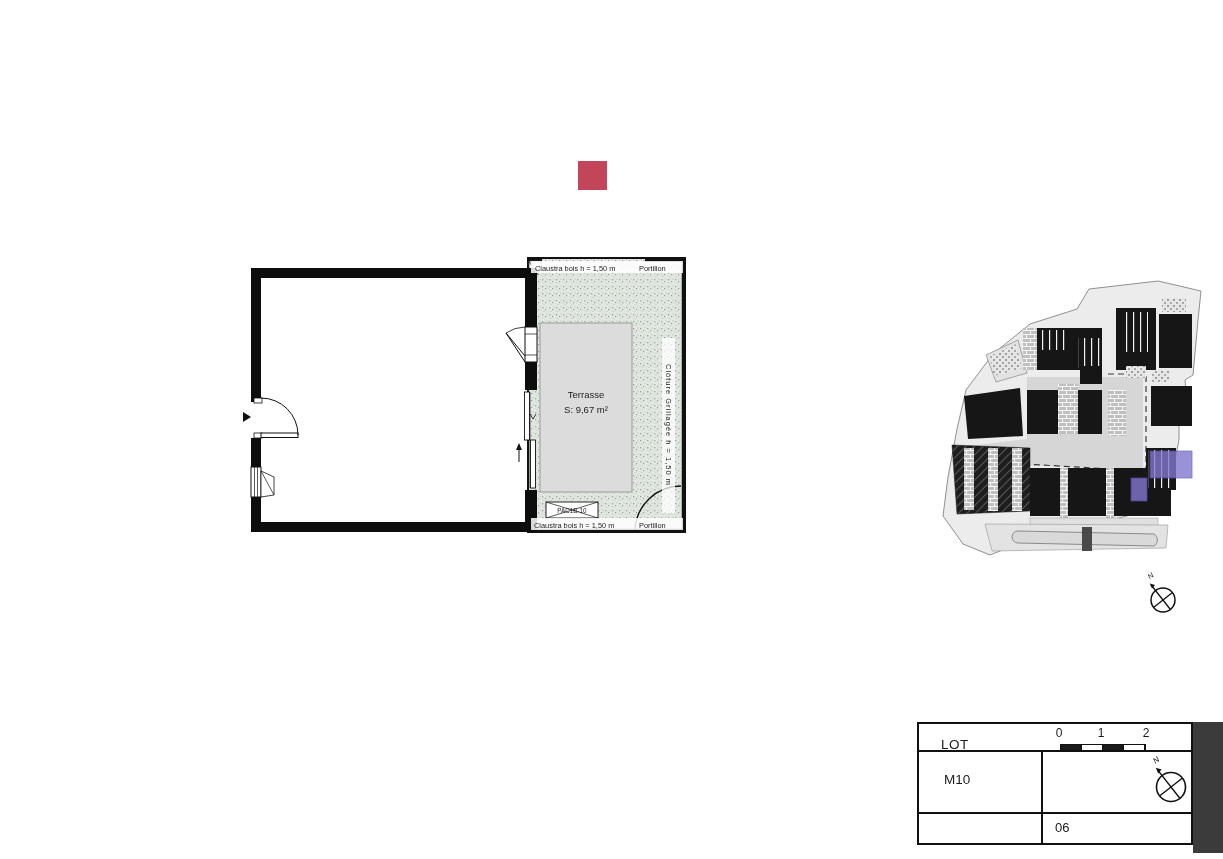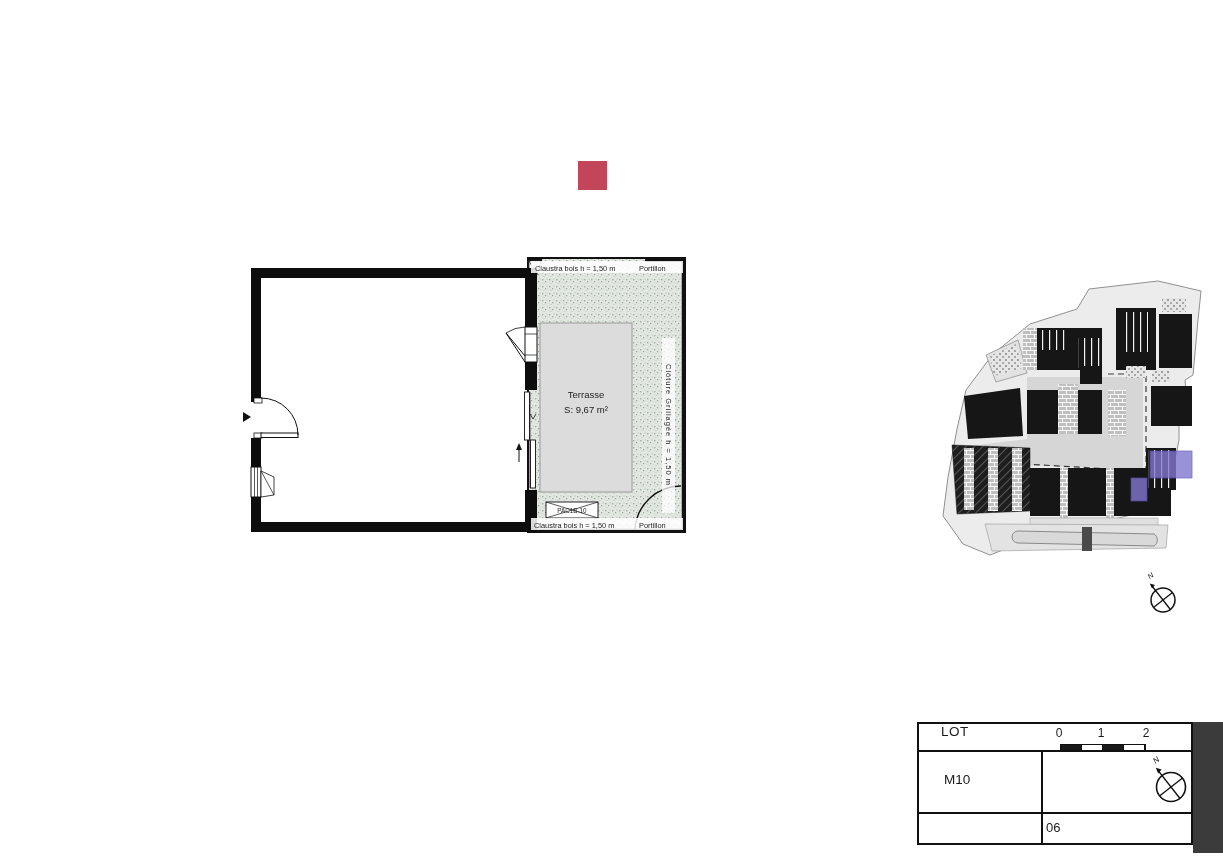--- a/index.html
+++ b/index.html
@@ -7,23 +7,23 @@
   .abs{position:absolute;}
   svg text{font-family:"Liberation Sans",sans-serif;fill:#1c1c1c;}
   
   .titleblock{position:absolute;left:917px;top:722px;width:276px;height:123px;
     border:2px solid #111;background:#fff;box-sizing:border-box;}
   .tb-row1{position:relative;height:26px;border-bottom:2px solid #111;}
   .tb-row2{position:relative;height:60px;border-bottom:2px solid #111;display:flex;}
   .tb-row3{position:relative;height:29px;display:flex;}
   .tb-left{width:124px;border-right:2px solid #111;box-sizing:border-box;flex:none;}
   .tb-right{flex:1;position:relative;}
-  .lot-label{position:absolute;left:22px;top:0;font-size:13.5px;color:#1a1a1a;letter-spacing:.5px;}
+  .lot-label{position:absolute;left:22px;top:13px;font-size:13.5px;color:#1a1a1a;letter-spacing:.5px;}
   .m10-label{position:absolute;left:25px;top:20px;font-size:13.5px;color:#1a1a1a;}
-  .sheet-label{position:absolute;left:3px;top:6px;font-size:13px;color:#1a1a1a;}
+  .sheet-label{position:absolute;left:12px;top:6px;font-size:13px;color:#1a1a1a;}
   .scale-num{position:absolute;top:2px;font-size:12px;color:#1a1a1a;transform:translateX(-50%);}
   .scale-bar{position:absolute;left:141px;top:20px;width:86px;height:7px;border:1px solid #111;
     box-sizing:border-box;display:flex;}
   .scale-seg{flex:1;height:100%;}
   .seg-b{background:#1a1a1a;}
   .seg-w{background:#fff;border-left:1px solid #111;border-right:1px solid #111;box-sizing:border-box;}
   .darkbar{position:absolute;left:1193px;top:722px;width:30px;height:131px;background:#3b3b3b;}
 </style>
 </head>
 <body>

